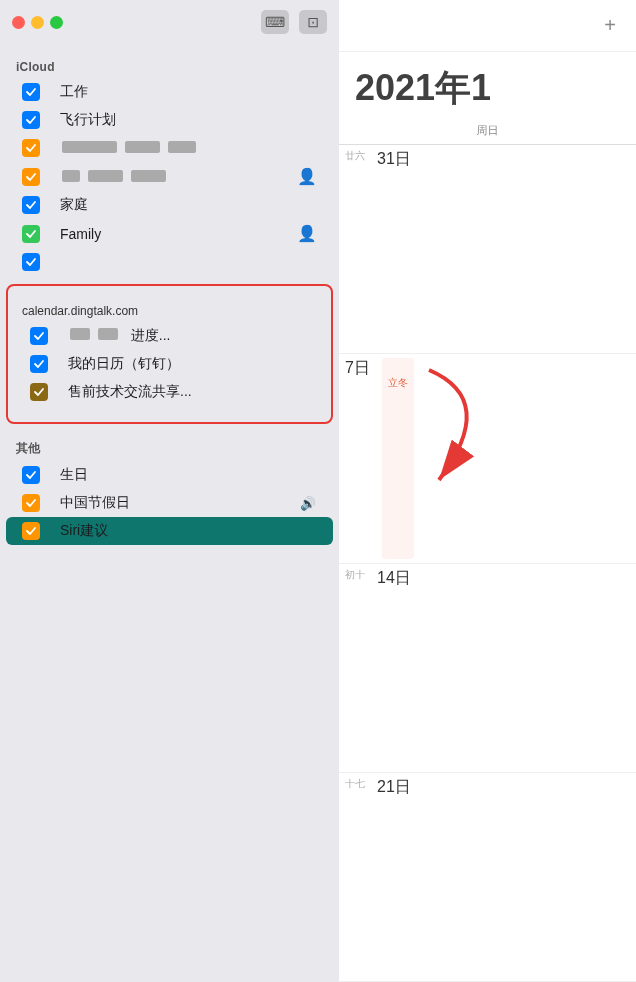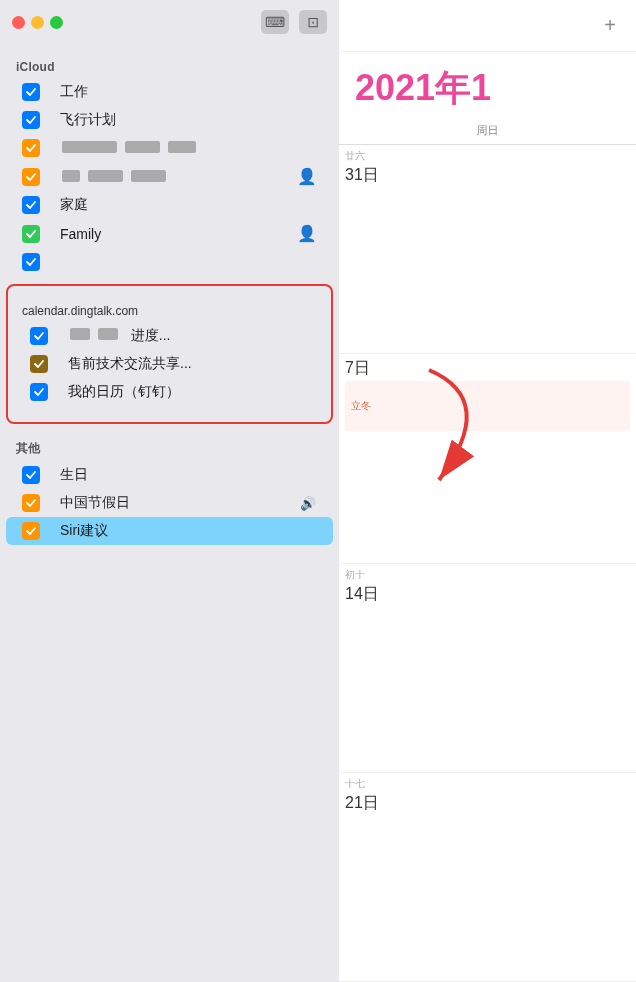--- a/index.html
+++ b/index.html
@@ -76,21 +76,21 @@
     .calendar-item {
       display: flex;
       align-items: center;
       padding: 5px 16px;
       gap: 20px;
       cursor: pointer;
       border-radius: 6px;
       margin: 0 6px;
     }
     .calendar-item.selected {
-      background: #7dd3fc;
+      background: #0f766e;
     }
 
     .checkbox {
       width: 18px;
       height: 18px;
       border-radius: 4px;
       display: flex;
       align-items: center;
       justify-content: center;
       flex-shrink: 0;
@@ -140,21 +140,21 @@
       background: #fff;
       display: flex;
       flex-direction: column;
       overflow: hidden;
       position: relative;
     }
 
     .cal-title {
       font-size: 36px;
       font-weight: 700;
-      color: #ec4899;
+      color: #404040;
       padding: 12px 16px 4px 16px;
       white-space: nowrap;
     }
 
     .cal-weekdays {
       display: flex;
       border-bottom: 1px solid #ddd;
       padding: 0 0;
     }
     .cal-weekday {
@@ -177,22 +177,22 @@
       flex: 1;
       border-bottom: 1px solid #eee;
     }
 
     .cal-cell {
       flex: 1;
       padding: 4px 6px;
       font-size: 12px;
       border-right: 1px solid #eee;
       display: flex;
-      flex-direction: column;
-      gap: 2px;
+      flex-direction: row;
+      gap: 12px;
       min-height: 60px;
     }
     .cal-cell:last-child { border-right: none; }
 
     .lunar-date {
       font-size: 10px;
       color: #aaa;
     }
     .solar-date {
       font-size: 16px;
@@ -320,35 +320,35 @@
             </svg>
         </div>
         <span class="item-label">
           <span class="redacted" style="width:20px;"></span>
           <span class="redacted" style="width:20px;"></span>
            进度...
         </span>
       </div>
 
       <div class="calendar-item">
+        <div class="checkbox" style="background:#007aff;">
+          <svg viewBox="0 0 12 12" fill="none">
+              <polyline points="2,6 5,9 10,3" stroke="white" stroke-width="1.8" stroke-linecap="round" stroke-linejoin="round"></polyline>
+            </svg>
+        </div>
+        <span class="item-label">我的日历（钉钉）</span>
+      </div>
+
+      <div class="calendar-item">
         <div class="checkbox" style="background:#8b6914;">
           <svg viewBox="0 0 12 12" fill="none">
               <polyline points="2,6 5,9 10,3" stroke="white" stroke-width="1.8" stroke-linecap="round" stroke-linejoin="round"></polyline>
             </svg>
         </div>
         <span class="item-label">售前技术交流共享...</span>
-      </div>
-
-      <div class="calendar-item">
-        <div class="checkbox" style="background:#007aff;">
-          <svg viewBox="0 0 12 12" fill="none">
-              <polyline points="2,6 5,9 10,3" stroke="white" stroke-width="1.8" stroke-linecap="round" stroke-linejoin="round"></polyline>
-            </svg>
-        </div>
-        <span class="item-label">我的日历（钉钉）</span>
       </div>
     </div>
 
     <div class="section-label">其他</div>
 
     <div class="calendar-item">
       <div class="checkbox" style="background:#007aff;">
         <svg viewBox="0 0 12 12" fill="none">
             <polyline points="2,6 5,9 10,3" stroke="white" stroke-width="1.8" stroke-linecap="round" stroke-linejoin="round"></polyline>
           </svg>

